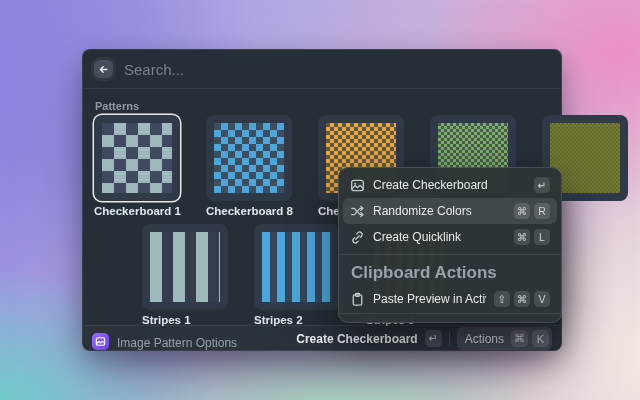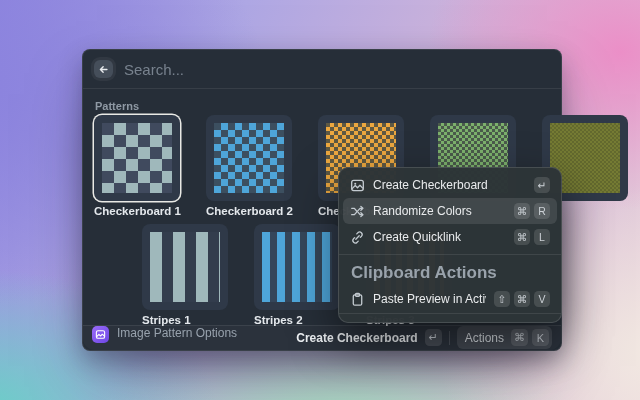--- a/index.html
+++ b/index.html
@@ -37,21 +37,21 @@
   .tile { width:86px; height:86px; border-radius:8px; background:#2f3948; position:relative; overflow:hidden; }
   .tile.selected { box-shadow:0 0 0 1.5px #e9e9e5; }
   .pattern { position:absolute; inset:8px; }
   .tile-label { margin-top:4px; height:13px; line-height:13px; font-size:11.5px; font-weight:700; color:#e4e8ec; white-space:nowrap; }
   
   .status-bar {
     position:absolute; left:0; right:0; bottom:0; height:25px;
     border-top:1px solid rgba(255,255,255,.08);
     background:rgba(255,255,255,.025);
     border-radius:0 0 12px 12px;
-    display:flex; align-items:flex-start; padding:0 9px; gap:8px;
+    display:flex; align-items:flex-end; padding:0 9px; gap:8px;
   }
   .app-icon { width:17px; height:17px; border-radius:5px; flex:none;
     background:linear-gradient(135deg,#9a6cf8,#6d46e6); display:flex; align-items:center; justify-content:center; }
   .app-name { color:#98a2ad; font-size:12px; }
   .sb-right { margin-left:auto; display:flex; align-items:center; gap:7px; }
   .primary-label { color:#edf0f3; font-size:12px; font-weight:600; }
   .key {
     min-width:17px; height:17px; padding:0 3px; border-radius:4.5px;
     background:rgba(255,255,255,.13); color:#c6ccd3; font-size:11px;
     display:inline-flex; align-items:center; justify-content:center; flex:none;
@@ -103,21 +103,21 @@
         <div class="tile-card">
           <div class="tile selected">
             <div class="pattern" style="background-color: rgb(64, 74, 94); background-image: repeating-conic-gradient(rgb(159, 184, 187) 0%, rgb(159, 184, 187) 25%, rgb(64, 74, 94) 0%, rgb(64, 74, 94) 50%); background-size: 24px 24px;"></div>
           </div>
           <div class="tile-label">Checkerboard 1</div>
         </div>
         <div class="tile-card">
           <div class="tile">
             <div class="pattern" style="background-color: rgb(60, 79, 96); background-image: repeating-conic-gradient(rgb(78, 165, 217) 0%, rgb(78, 165, 217) 25%, rgb(60, 79, 96) 0%, rgb(60, 79, 96) 50%); background-size: 14px 14px;"></div>
           </div>
-          <div class="tile-label">Checkerboard 2</div>
+          <div class="tile-label">Checkerboard 8</div>
         </div>
         <div class="tile-card">
           <div class="tile">
             <div class="pattern" style="background-color: rgb(95, 89, 67); background-image: repeating-conic-gradient(rgb(236, 167, 63) 0%, rgb(236, 167, 63) 25%, rgb(95, 89, 67) 0%, rgb(95, 89, 67) 50%); background-size: 8px 8px;"></div>
           </div>
           <div class="tile-label">Checkerboard 3</div>
         </div>
         <div class="tile-card">
           <div class="tile">
             <div class="pattern" style="background-color: rgb(74, 90, 75); background-image: repeating-conic-gradient(rgb(124, 176, 108) 0%, rgb(124, 176, 108) 25%, rgb(74, 90, 75) 0%, rgb(74, 90, 75) 50%); background-size: 6px 6px;"></div>

